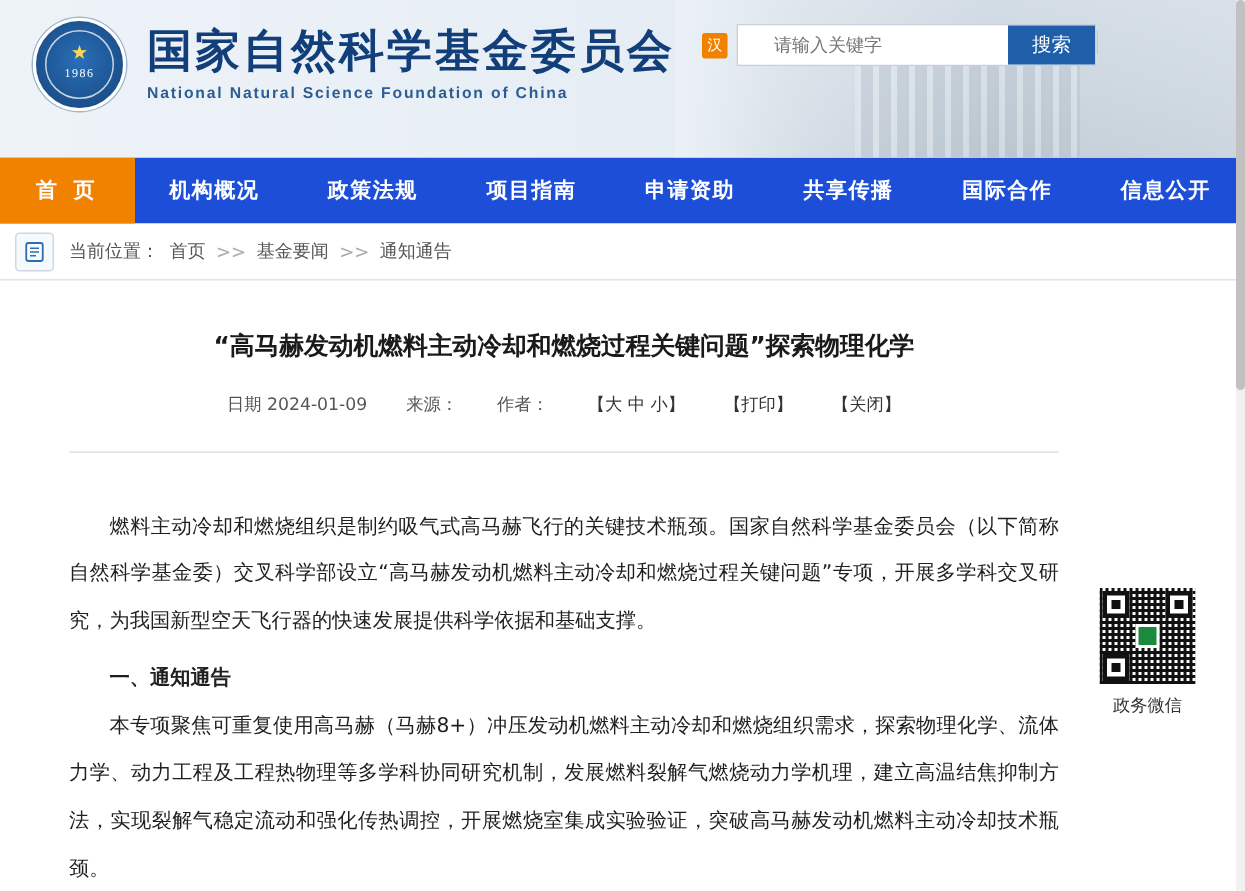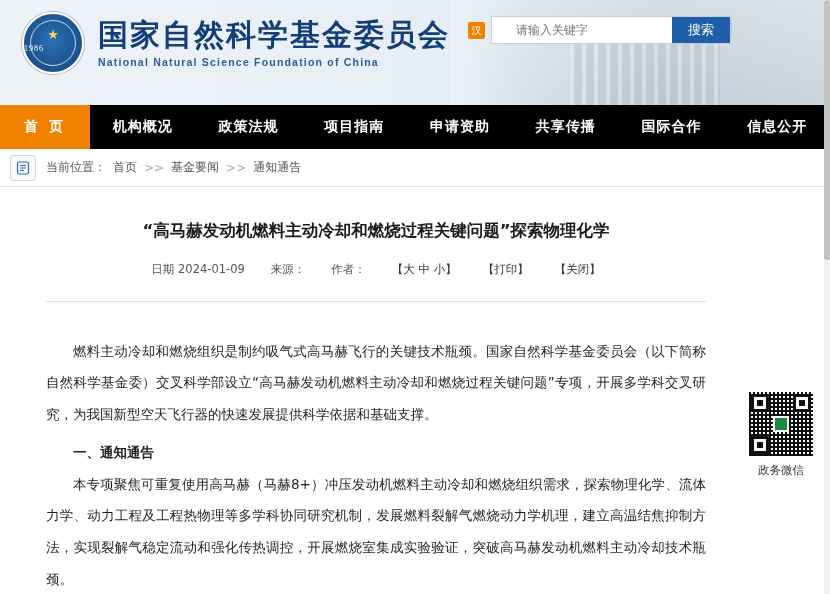--- a/index.html
+++ b/index.html
@@ -50,21 +50,21 @@
     box-shadow: 0 0 0 1px #9fb6ce;
     position: relative;
     flex: none;
   }
   .emblem .inner {
     position:absolute; inset:6px; border-radius:50%;
     border:1px solid rgba(255,255,255,.75);
   }
   .emblem .year {
     position:absolute; left:0; right:0; top:52%;
-    text-align:left; color:#fff; font-size:8px; letter-spacing:1px;
+    text-align:center; color:#fff; font-size:8px; letter-spacing:1px;
     font-family:"Liberation Serif", serif;
   }
   .emblem .star {
     position:absolute; left:0; right:0; top:14px; text-align:center;
     color:#ffd94a; font-size:13px; line-height:1;
   }
   .brand-cn {
     font-family: "DejaVu Sans", sans-serif;
     font-size: 30px; font-weight: bold; color: #123f7a;
     letter-spacing: 2px; line-height: 1.1;
@@ -89,21 +89,21 @@
     width: 180px; border: none; outline: none; padding: 0 24px;
     font-size: 12px; color: #777; font-family:"DejaVu Sans", sans-serif;
   }
   .search-btn {
     width: 58px; background: #1f5fa9; color: #fff; border: none;
     font-size: 13px; cursor: pointer; font-family:"DejaVu Sans", sans-serif;
   }
 
   
   .nav {
-    display: flex; height: 44px; background: #000000;
+    display: flex; height: 44px; background: #1d4ed8;
   }
   .nav-item {
     flex: 1; display:flex; align-items:center; justify-content:center;
     color:#fff; font-size:14px; font-weight:bold; letter-spacing:1px;
     font-family:"DejaVu Sans", sans-serif;
     cursor:pointer;
   }
   .nav-item.home { background:#f08200; flex: 0 0 90px; letter-spacing:3px; }
 
   
@@ -150,21 +150,21 @@
     text-align: justify;
   }
   .art-body p { margin: 0; text-indent: 2em; }
   .art-body h3 {
     margin: 6px 0 0 0; font-size: 13.5px; font-weight: bold;
     text-indent: 2em;
   }
 
   
   .qr-box {
-    position:absolute; right: 16px; top: 172px;
+    position:absolute; right: 32px; top: 172px;
     width: 66px; text-align:center;
   }
   .qr {
     width: 66px; height: 66px; background:#fff;
     background-image:
       repeating-linear-gradient(0deg, #111 0 2px, transparent 2px 4px),
       repeating-linear-gradient(90deg, #111 0 2px, transparent 2px 4px);
     background-size: 4px 4px, 4px 4px;
     border: 1px solid #fff;
     position: relative;

